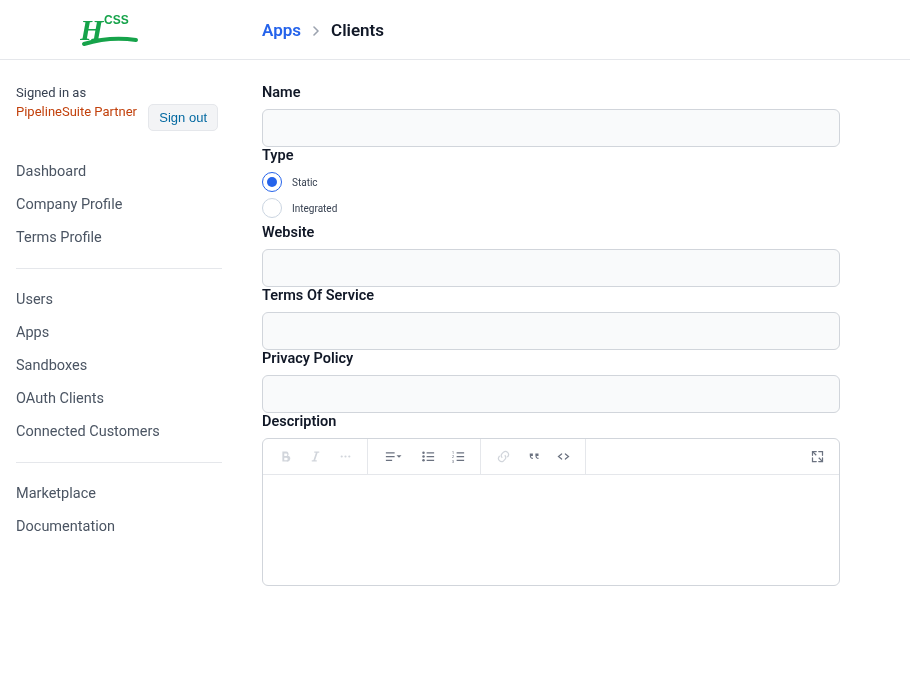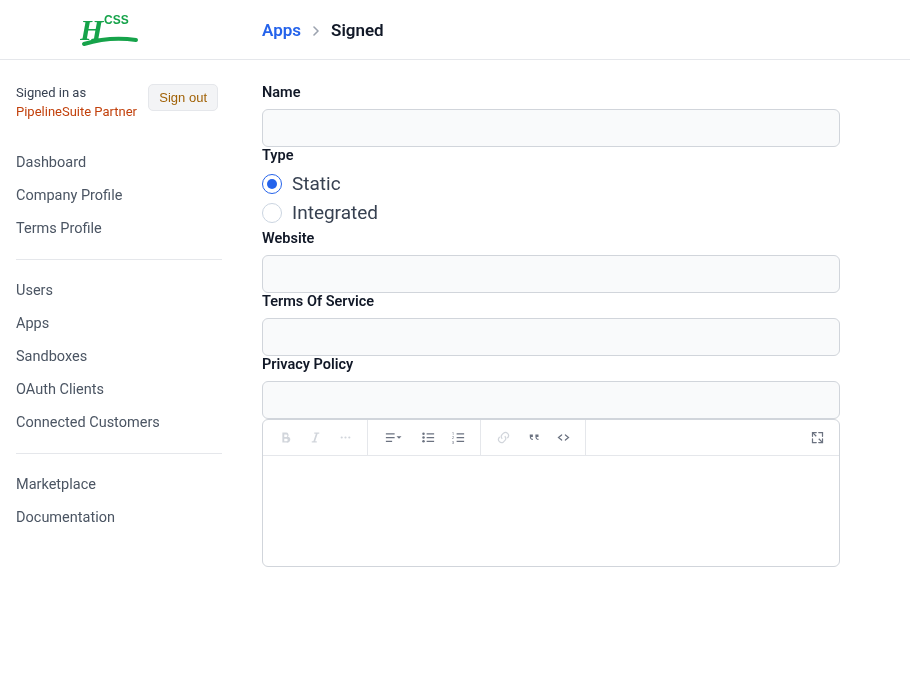--- a/index.html
+++ b/index.html
@@ -48,25 +48,26 @@
     justify-content: space-between;
     align-items: flex-start;
     margin-bottom: 20px;
     padding-right: 4px;
   }
   .signin-text { font-size: 13px; line-height: 1.45; color:#374151; }
   .signin-text .strong { font-weight: 400; color:#c2410c;}
   .signout-btn {
     background: #f3f4f6;
     border: 1px solid #e5e7eb;
-    color: #a16207;
+    color: #0369a1;
     font-size: 13px;
     padding: 5px 10px;
     border-radius: 5px;
     cursor: pointer;
+    margin-top: 20px;
   }
   .nav-group { padding: 4px 0; }
   .nav-divider { border: none; border-top: 1px solid #e5e7eb; margin: 10px 0; }
   .nav-item {
     display: block;
     color: #4b5563;
     font-size: 14.5px;
     padding: 8px 0;
     cursor: pointer;
   }
@@ -92,21 +93,21 @@
   .radio-outer {
     width: 20px; height: 20px; border-radius: 50%;
     border: 1.5px solid #cbd5e1; position: relative; background:#fff;
   }
   .radio-outer.checked { border-color: #2563eb; }
   .radio-outer.checked::after {
     content:""; position:absolute; left:50%; top:50%;
     width:10px; height:10px; background:#2563eb; border-radius:50%;
     transform: translate(-50%,-50%);
   }
-  .radio-label { color:#374151; font-size:19px; }
+  .radio-label { color:#374151; font-size:10px; }
 
   .editor {
     border: 1px solid #d1d5db; border-radius: 6px; overflow:hidden;
   }
   .editor-toolbar {
     display:flex; height:36px; border-bottom:1px solid #e5e7eb;
     align-items:stretch;
   }
   .tb-group {
     display:flex; align-items:center; gap:10px;
@@ -133,21 +134,21 @@
       <path d="M 4 34 Q 30 26 56 30" stroke="#16a34a" stroke-width="4" fill="none" stroke-linecap="round"></path>
     </svg>
   </div>
   <div class="breadcrumb">
     <span class="breadcrumb-link">Apps</span>
     <span class="breadcrumb-sep">
       <svg width="10" height="10" viewBox="0 0 10 10">
           <path d="M3 1 L7 5 L3 9" stroke="#9ca3af" stroke-width="1.6" fill="none" stroke-linecap="round" stroke-linejoin="round"></path>
         </svg>
     </span>
-    <span class="breadcrumb-current">Signed</span>
+    <span class="breadcrumb-current">Clients</span>
   </div>
 </div>
 
 <div class="layout">
   <aside class="sidebar">
     <div class="signin-row">
       <div class="signin-text">
         <span>Signed in as</span><br>
         <span class="strong">PipelineSuite Partner</span>
       </div>
@@ -202,20 +203,21 @@
       <label class="field-label">Terms Of Service</label>
       <input class="text-input" type="text" value="" style="">
     </div>
 
     <div class="field">
       <label class="field-label">Privacy Policy</label>
       <input class="text-input" type="text" value="" style="">
     </div>
 
     <div class="field" style="margin-bottom:0;">
+      <label class="field-label">Description</label>
       <div class="editor">
         <div class="editor-toolbar">
           <div class="tb-group">
             <span class="tb-btn disabled">
                 <svg viewBox="0 0 24 24">
                   <path fill="currentColor" d="M7 4h6a4 4 0 0 1 3 6.6A4.5 4.5 0 0 1 13.5 20H7V4zm3 3v4h3a2 2 0 1 0 0-4h-3zm0 7v4h3.5a2 2 0 1 0 0-4H10z"></path>
                 </svg>
               </span>
             <span class="tb-btn disabled">
                 <svg viewBox="0 0 24 24">

